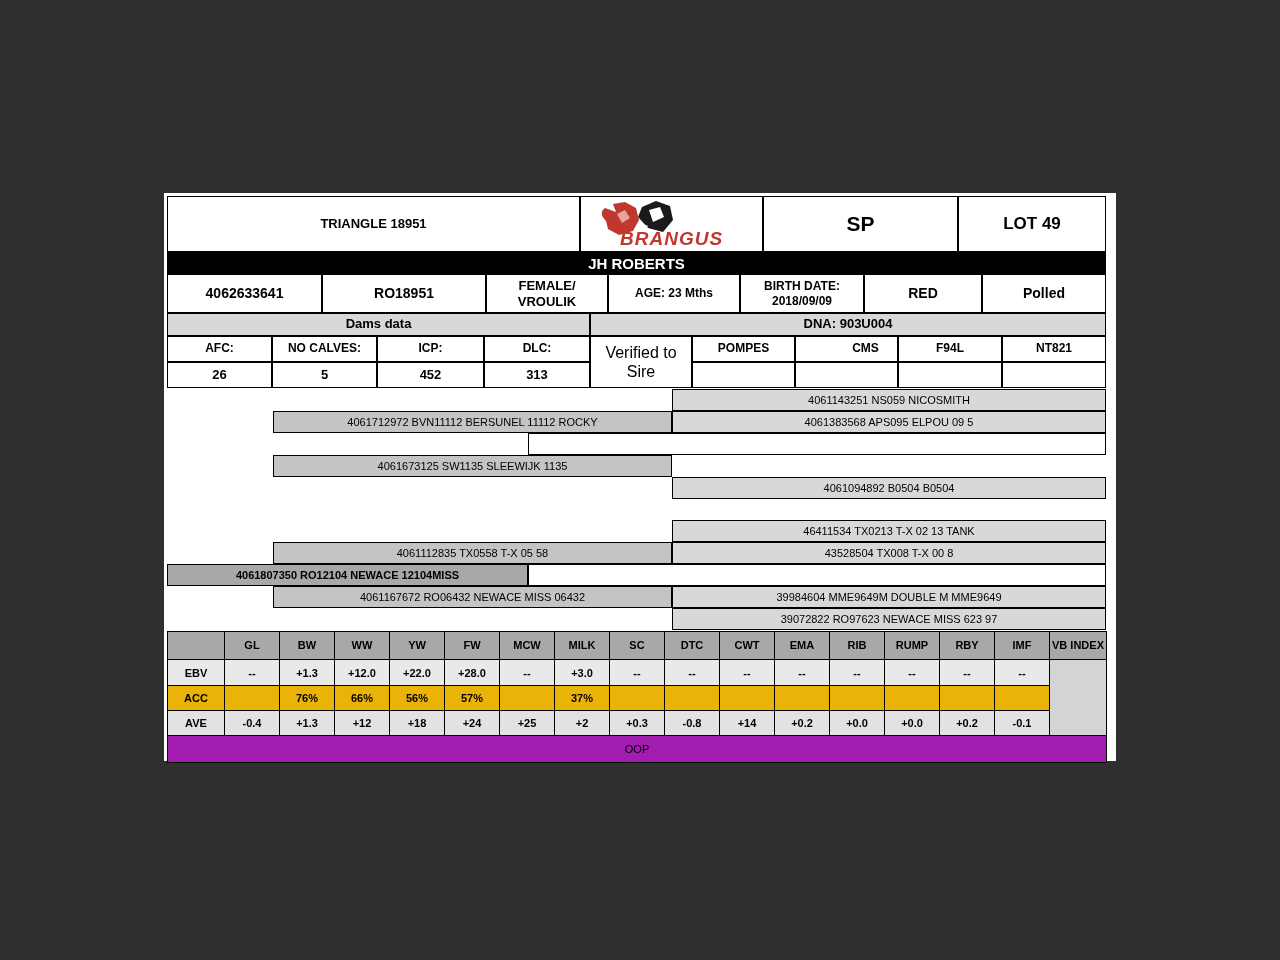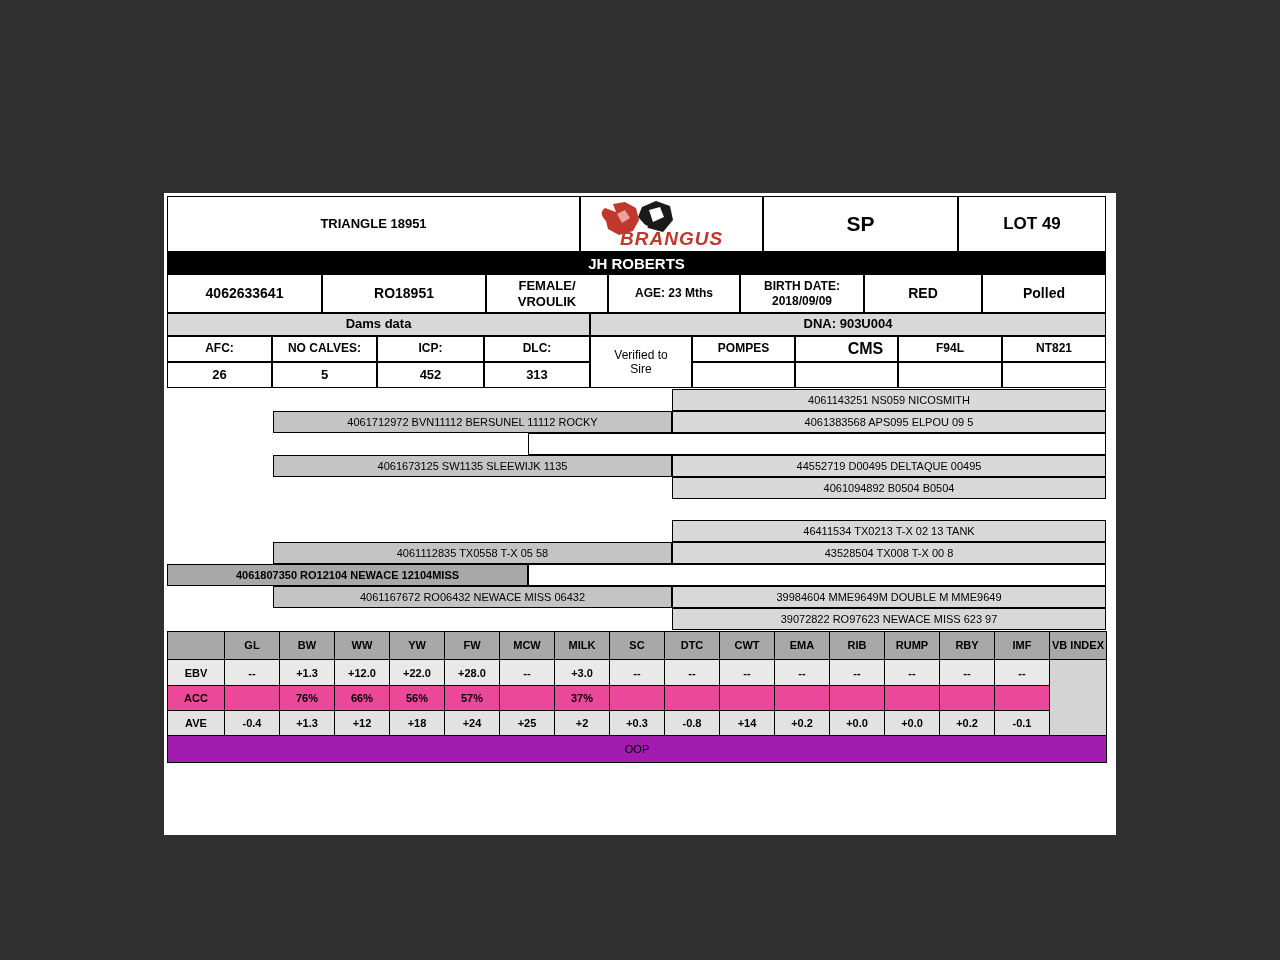--- a/index.html
+++ b/index.html
@@ -1,37 +1,37 @@
 <!DOCTYPE html>
 <html><head>
 <meta charset="utf-8">
 <style>
   html,body{margin:0;padding:0;background:#2f2f2f;}
   #screen{position:relative;width:1280px;height:960px;background:#2f2f2f;overflow:hidden;
           font-family:"Liberation Sans",sans-serif;color:#000;}
-  #page{position:absolute;left:164px;top:193px;width:952px;height:642px;background:#ffffff;}
+  #page{position:absolute;left:164px;top:193px;width:952px;height:568px;background:#ffffff;}
   .cell{position:absolute;box-sizing:border-box;border:1px solid #000;background:#fff;
         display:flex;flex-direction:column;align-items:center;justify-content:center;
         text-align:center;line-height:1.15;}
   .b{font-weight:bold;}
   .blackbar{position:absolute;box-sizing:border-box;background:#000;color:#fff;
         display:flex;align-items:center;justify-content:center;font-weight:bold;}
   .graycell{background:#d8d8d8;}
   .bar{position:absolute;box-sizing:border-box;border:1px solid #000;height:22px;
        display:flex;align-items:center;justify-content:center;font-size:11px;white-space:nowrap;}
   .t1{left:3px;width:361px;background:#a8a8a8;font-weight:bold;}
   .t2{left:109px;width:399px;background:#c4c4c4;}
   .t3{left:508px;width:434px;background:#d8d8d8;text-align:center;}
   .tblank{left:364px;width:578px;background:#fff;}
   #ebv-table{position:absolute;left:3px;top:438px;border-collapse:collapse;table-layout:fixed;width:939px;}
   #ebv-table td,#ebv-table th{box-sizing:border-box;border:1px solid #000;padding:0;
        font-size:11px;text-align:center;overflow:hidden;}
   #ebv-table th{background:#a8a8a8;font-weight:bold;line-height:1.1;}
   tr.row-ebv td{background:#e9e9e9;font-weight:bold;}
-  tr.row-acc td{background:#ec4899;font-weight:bold;}
+  tr.row-acc td{background:#eab308;font-weight:bold;}
   tr.row-ave td{background:#e2e2e2;font-weight:bold;}
   td.rowlabel{font-size:15px;font-weight:normal;}
   td.vbbody{background:#d4d4d4 !important;}
   tr.row-oop td{background:#a21caf;text-align:left;font-size:15px;padding-left:8px;font-weight:normal;}
   .two-line{line-height:1.2;}
 </style>
 </head>
 <body>
 
 <div id="screen">
@@ -76,41 +76,40 @@
     <div class="cell b" style="left:3px;top:143px;width:105px;height:26px;font-size:12px;">AFC:</div>
     <div class="cell b" style="left:108px;top:143px;width:105px;height:26px;font-size:12px;">NO CALVES:</div>
     <div class="cell b" style="left:213px;top:143px;width:107px;height:26px;font-size:12px;">ICP:</div>
     <div class="cell b" style="left:320px;top:143px;width:106px;height:26px;font-size:12px;">DLC:</div>
 
     <div class="cell b" style="left:3px;top:169px;width:105px;height:26px;font-size:13px;">26</div>
     <div class="cell b" style="left:108px;top:169px;width:105px;height:26px;font-size:13px;">5</div>
     <div class="cell b" style="left:213px;top:169px;width:107px;height:26px;font-size:13px;">452</div>
     <div class="cell b" style="left:320px;top:169px;width:106px;height:26px;font-size:13px;">313</div>
 
-    <div class="cell two-line" style="left:426px;top:143px;width:102px;height:52px;font-size:12px;">
+    <div class="cell two-line" style="left:426px;top:143px;width:102px;height:52px;font-size:16px;">
       <span>Verified to</span>
       <span>Sire</span>
     </div>
 
     <div class="cell b" style="left:528px;top:143px;width:103px;height:26px;font-size:12px;">POMPES</div>
-    <div class="cell b" style="left:631px;top:143px;width:103px;height:26px;font-size:16px;padding-left:38px;">CMS</div>
+    <div class="cell b" style="left:631px;top:143px;width:103px;height:26px;font-size:12px;padding-left:38px;">CMS</div>
     <div class="cell b" style="left:734px;top:143px;width:104px;height:26px;font-size:12px;">F94L</div>
     <div class="cell b" style="left:838px;top:143px;width:104px;height:26px;font-size:12px;">NT821</div>
 
     <div class="cell" style="left:528px;top:169px;width:103px;height:26px;"></div>
     <div class="cell" style="left:631px;top:169px;width:103px;height:26px;"></div>
     <div class="cell" style="left:734px;top:169px;width:104px;height:26px;"></div>
     <div class="cell" style="left:838px;top:169px;width:104px;height:26px;"></div>
 
     <div class="bar t3" style="top:196px;">4061143251 NS059 NICOSMITH</div>
     <div class="bar t2" style="top:218px;">4061712972 BVN11112 BERSUNEL 11112 ROCKY</div>
     <div class="bar t3" style="top:218px;">4061383568 APS095 ELPOU 09 5</div>
     <div class="bar tblank" style="top:240px;"></div>
     <div class="bar t2" style="top:262px;">4061673125 SW1135 SLEEWIJK 1135</div>
-    <div class="bar t3" style="top:262px;">44552719 D00495 DELTAQUE 00495</div>
     <div class="bar t3" style="top:284px;">4061094892 B0504 B0504</div>
 
     <div class="bar t3" style="top:327px;">46411534 TX0213 T-X 02 13 TANK</div>
     <div class="bar t2" style="top:349px;">4061112835 TX0558 T-X 05 58</div>
     <div class="bar t3" style="top:349px;">43528504 TX008 T-X 00 8</div>
     <div class="bar t1" style="top:371px;">4061807350 RO12104 NEWACE 12104MISS</div>
     <div class="bar tblank" style="top:371px;"></div>
     <div class="bar t2" style="top:393px;">4061167672 RO06432 NEWACE MISS 06432</div>
     <div class="bar t3" style="top:393px;">39984604 MME9649M DOUBLE M MME9649</div>
     <div class="bar t3" style="top:415px;">39072822 RO97623 NEWACE MISS 623 97</div>

